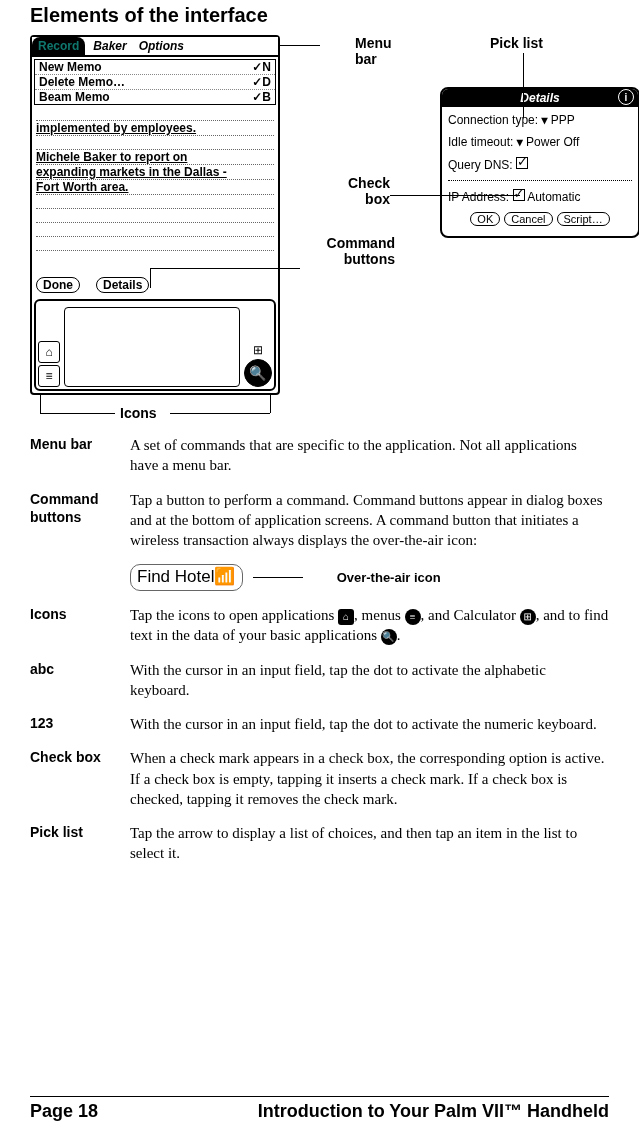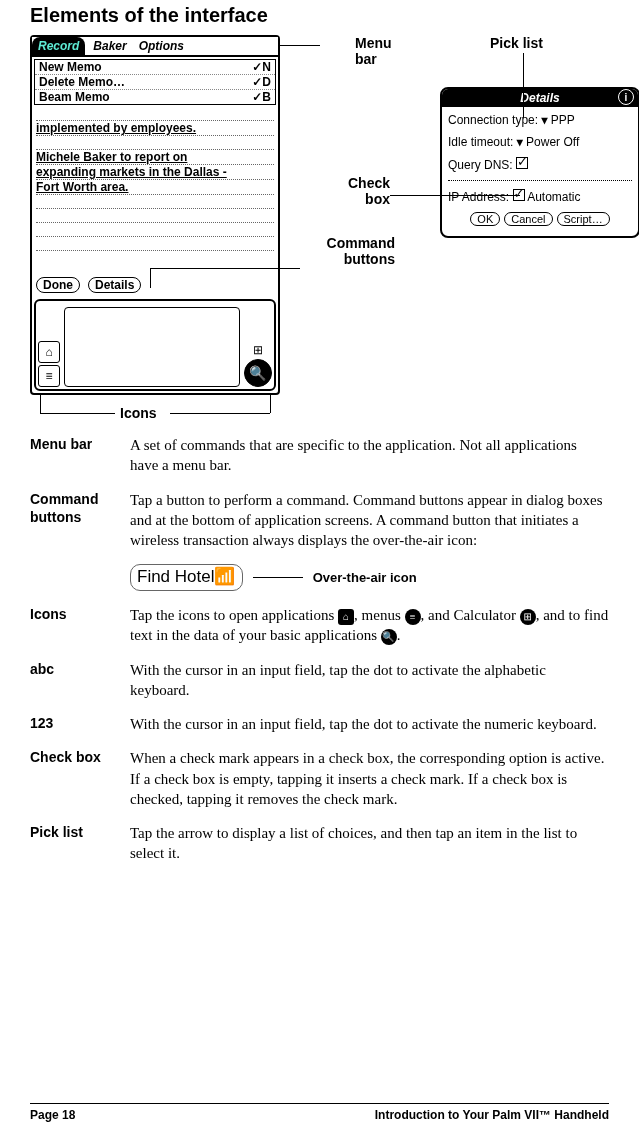--- a/index.html
+++ b/index.html
@@ -39,25 +39,24 @@
     font-size: 12px;
   }
   .menu-bar-top {
     display: flex;
     background: #fff;
     border-bottom: 2px solid #000;
     height: 20px;
     font-weight: bold;
   }
   .menu-bar-top span.active {
-    background: #000; color: #5eead4;
+    background: #000; color: #0f766e;
     padding: 2px 6px;
     border-radius: 8px 8px 0 0;
     margin-right: 2px;
-    font-style: italic;
   }
   .menu-bar-top span.inactive {
     padding: 2px 6px;
     font-style: italic;
   }
   .dropdown {
     border: 1px solid #000;
     margin: 2px;
     font-weight: bold;
     font-size: 12px;
@@ -70,21 +69,21 @@
   .dropdown .dd-row:last-child{ border-bottom:none; }
   .memo-lines {
     font-size: 12px;
     text-decoration: underline;
     font-weight: bold;
     padding: 0 4px;
   }
   .memo-lines div { border-bottom: 1px dotted #666; line-height: 14px; min-height:14px;}
   .done-row {
     position:absolute; bottom: 100px; left:4px;
-    display:flex; gap:8px;align-items:flex-end;
+    display:flex; gap:16px;align-items:flex-end;
   }
   .done-row span {
     border:1px solid #000; border-radius:10px;
     padding:0 6px; font-size:12px; font-weight:bold;
   }
   .icon-bar {
     position:absolute;
     left:2px; bottom:2px; right:2px;
     height: 92px;
     border:2px solid #000;
@@ -196,20 +195,21 @@
     align-items:flex-end;
     gap:0;
   }
   .ota-line {
     width:50px; height:1px; background:#000;
   }
   .ota-label {
     font-family: Verdana, Arial, sans-serif;
     font-weight:bold;
     font-size:13px;
+    margin-left:24px;
   }
   .inline-icon {
     display:inline-flex;
     width:16px; height:16px;
     align-items:center; justify-content:center;
     vertical-align:middle;
     background:#000; color:#fff;
     border-radius:50%;
     font-size:10px;
   }
@@ -217,21 +217,21 @@
   
   .footer {
     position:absolute;
     left:30px; right:30px; bottom:10px;
     border-top:1px solid #000;
     padding-top:4px;
     display:flex;
     justify-content:space-between;
     font-family: Verdana, Arial, sans-serif;
     font-weight:bold;
-    font-size:12px;
+    font-size:18px;
   }
 </style>
 </head>
 <body>
 
 <div class="page">
   <div class="heading">Elements of the interface</div>
 
   <div class="diagram">
 

